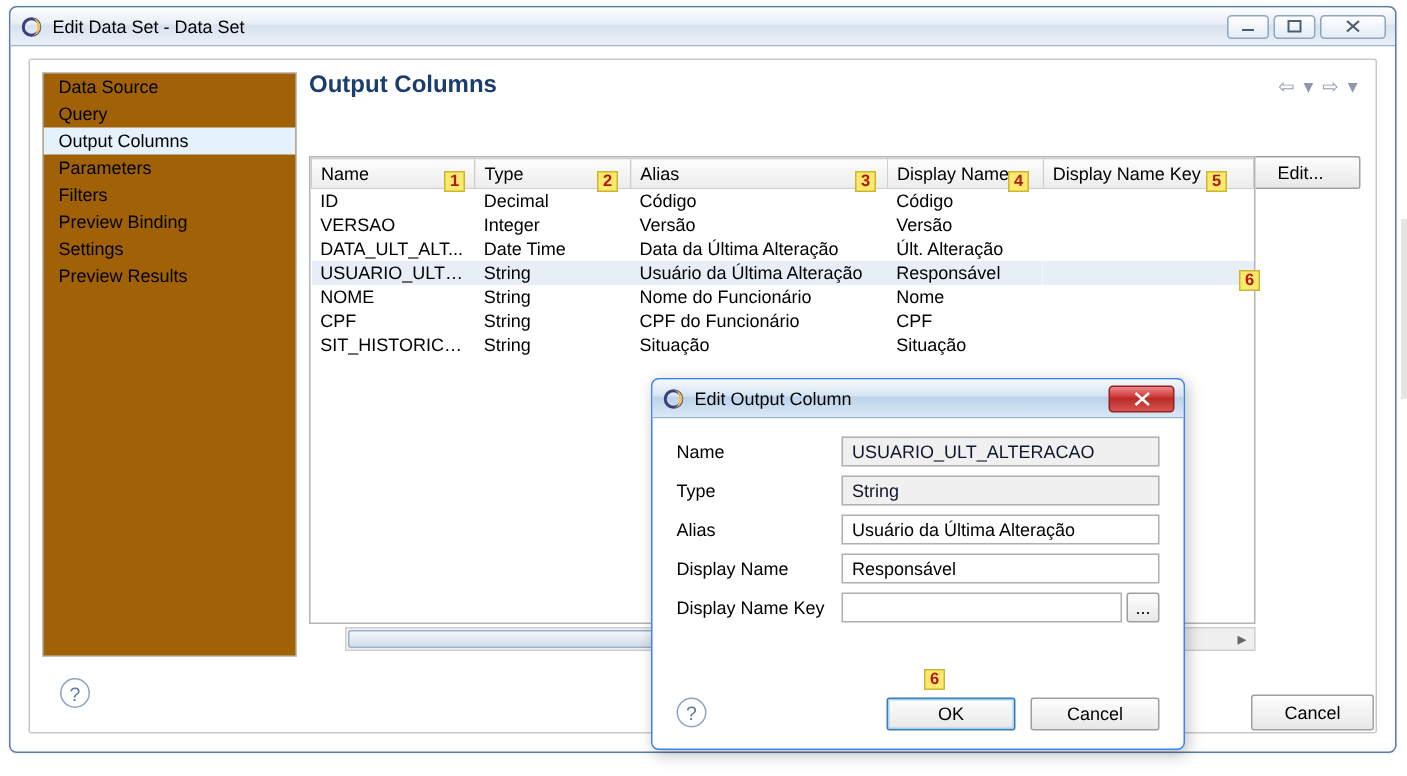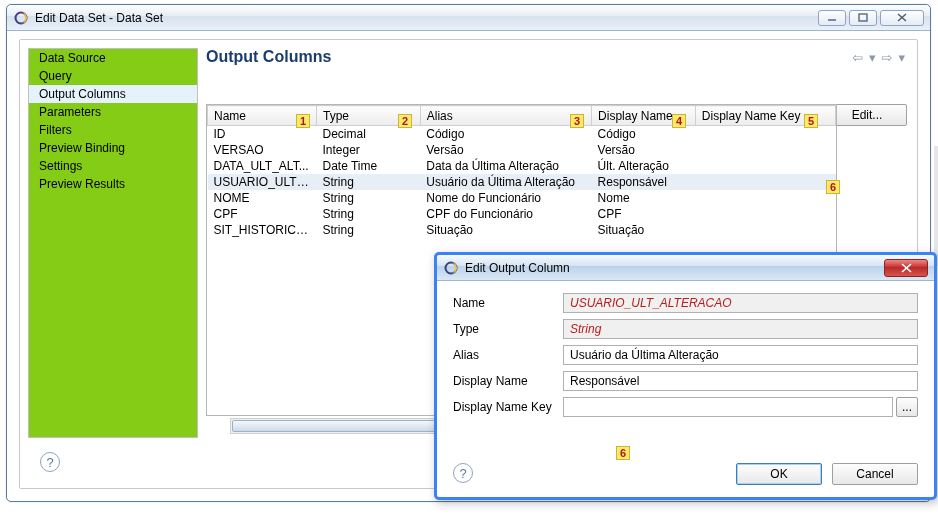--- a/index.html
+++ b/index.html
@@ -8,49 +8,49 @@
   .main-window { left: 6px; top: 4px; width: 925px; height: 498px; border-radius: 5px; }
   .titlebar { height: 26px; background: linear-gradient(#fdfefe,#e7edf5 45%,#d7e2ef 46%,#e9f0f8); border-bottom: 1px solid #9db4cd; display: flex; align-items: center; padding: 0 6px; border-radius: 5px 5px 0 0; }
   .titlebar .eclipse-icon { width: 16px; height: 16px; margin-right: 6px; }
   .titlebar .title { color: #000; flex: 1; }
   .win-controls { display: flex; gap: 3px; }
   .win-btn { width: 28px; height: 16px; border: 1px solid #8ea6c1; border-radius: 3px; background: linear-gradient(#fefefe,#e3ecf5); display:flex; align-items:center; justify-content:center; }
   .win-btn.close { width: 44px; }
   .win-btn svg { stroke:#4a5c70; }
   .client { position: absolute; inset: 26px 0 0 0; }
   .inner-frame { position:absolute; left:12px; top:8px; right:12px; bottom:12px; border:1px solid #c9c9c9; background:#fff; border-radius:2px; }
-  .sidebar { position:absolute; left:8px; top:8px; width:170px; bottom:50px; border:1px solid #c0c0c0; background:#84cc16; overflow:hidden; }
+  .sidebar { position:absolute; left:8px; top:8px; width:170px; bottom:50px; border:1px solid #c0c0c0; background:#a16207; overflow:hidden; }
   .sidebar .item { padding:2px 10px; color:#000; cursor:default; white-space:nowrap; }
   .sidebar .item.sel { background:#e5f1fb; }
   .main-area { position:absolute; left:186px; top:8px; right:10px; bottom:50px; }
   .heading { font-size:16px; font-weight:bold; color:#1a3d6d; }
   .head-row { display:flex; align-items:center; justify-content:space-between; }
   .nav-icons { display:flex; gap:2px; }
   .nav-icons span { color:#8d99aa; font-size:13px; padding:0 2px; }
   .subtext { margin-top:6px; color:#222; }
   .table-wrap { position:absolute; left:0; top:56px; right:70px; bottom:22px; border:1px solid #b5b5b5; background:#fff; }
   table { width:100%; border-collapse:collapse; table-layout:fixed; }
   th { background:linear-gradient(#fdfdfd,#ececec); border:1px solid #cfcfcf; text-align:left; padding:2px 6px; font-weight:normal; height:20px; position:relative; }
   td { padding:1px 6px; border:0; height:16px; white-space:nowrap; overflow:hidden; text-overflow:ellipsis; }
   tbody tr.sel td { background:#e8eef6; }
   .edit-btn-side { position:absolute; right:0; top:56px; width:80px; height:22px; background:linear-gradient(#fdfdfd,#e8e8e8); border:1px solid #9f9f9f; border-radius:2px; }
   .hscroll { position:absolute; left:24px; right:70px; bottom:4px; height:16px; background:#f0f0f0; border:1px solid #cfcfcf; }
   .hscroll .thumb { position:absolute; left:1px; top:1px; height:12px; width:55%; background:linear-gradient(#f5f8fb,#cfdbe9); border:1px solid #9cb1c9; border-radius:2px; }
   .hscroll .arrow { position:absolute; top:0; width:16px; height:14px; display:flex; align-items:center; justify-content:center; color:#666; }
   .hscroll .ra { right:0; }
   .help { position:absolute; left:20px; bottom:16px; width:20px; height:20px; border:1px solid #8aa5c2; border-radius:50%; display:flex; align-items:center; justify-content:center; color:#5a7ca0; background:#fff; font-size:13px; } 
   .btn { background:linear-gradient(#fdfdfd,#e8e8e8); border:1px solid #9f9f9f; border-radius:2px; display:flex; align-items:center; justify-content:center; height:22px; }
-  .dialog { left:434px; top:252px; width:503px; height:248px; border-radius:5px; border:3px solid #3b82f6; box-shadow:2px 3px 10px rgba(0,0,0,.25); z-index:20; }
+  .dialog { left:434px; top:252px; width:356px; height:248px; border-radius:5px; border:1px solid #3b82f6; box-shadow:2px 3px 10px rgba(0,0,0,.25); z-index:20; }
   .dialog .titlebar { background:linear-gradient(#f6fafc,#d4e3f2 45%,#bcd2ea 46%,#dae8f6); }
   .dlg-close { width:44px; height:18px; border-radius:3px; background:linear-gradient(#e88,#c9302c 45%,#b52b27 46%,#d9534f); border:1px solid #8e2420; display:flex; align-items:center; justify-content:center; }
   .dlg-body { position:absolute; inset:26px 0 0 0; padding:12px 16px 10px 16px; }
   .form-row { display:flex; align-items:center; margin-bottom:6px; }
   .form-row label { width:110px; }
   .form-row .field { flex:1; height:20px; border:1px solid #b0b0b0; background:#fff; padding:2px 6px; display:flex; align-items:center; overflow:hidden; }
-  .form-row .ro { background:#f0f0f0; color:#b91c1c;font-style:italic; }
+  .form-row .ro { background:#f0f0f0; color:#0f172a; }
   .browse { width:22px; height:20px; margin-left:3px; }
   .dlg-buttons { position:absolute; right:16px; bottom:12px; display:flex; gap:10px; }
   .dlg-buttons .btn { width:86px; }
   .dlg-buttons .btn.ok { border:1px solid #3c7fb1; box-shadow:inset 0 0 0 1px #a7d1f0; }
   .dialog .help { left:16px; bottom:14px; }
   .annot { position:absolute; background:#ffe96b; border:1px solid #c9b733; color:#b01818; font-weight:bold; font-size:11px; padding:0 3px; line-height:12px; z-index:30; }
   .foot-cancel2 { position:absolute; right:22px; bottom:30px; width:82px; height:24px; background:linear-gradient(#fdfdfd,#e8e8e8); border:1px solid #9f9f9f; border-radius:2px; display:flex; align-items:center; justify-content:center; z-index:5; }
   .bg-strip { position:absolute; right:0; top:146px; width:4px; height:120px; background:#e6e6e6; z-index:0; }
   .eclipse-svg circle.o { fill:none; stroke:#3b3f7d; stroke-width:2; }
   .eclipse-svg path.s { fill:#f6c04a; }

